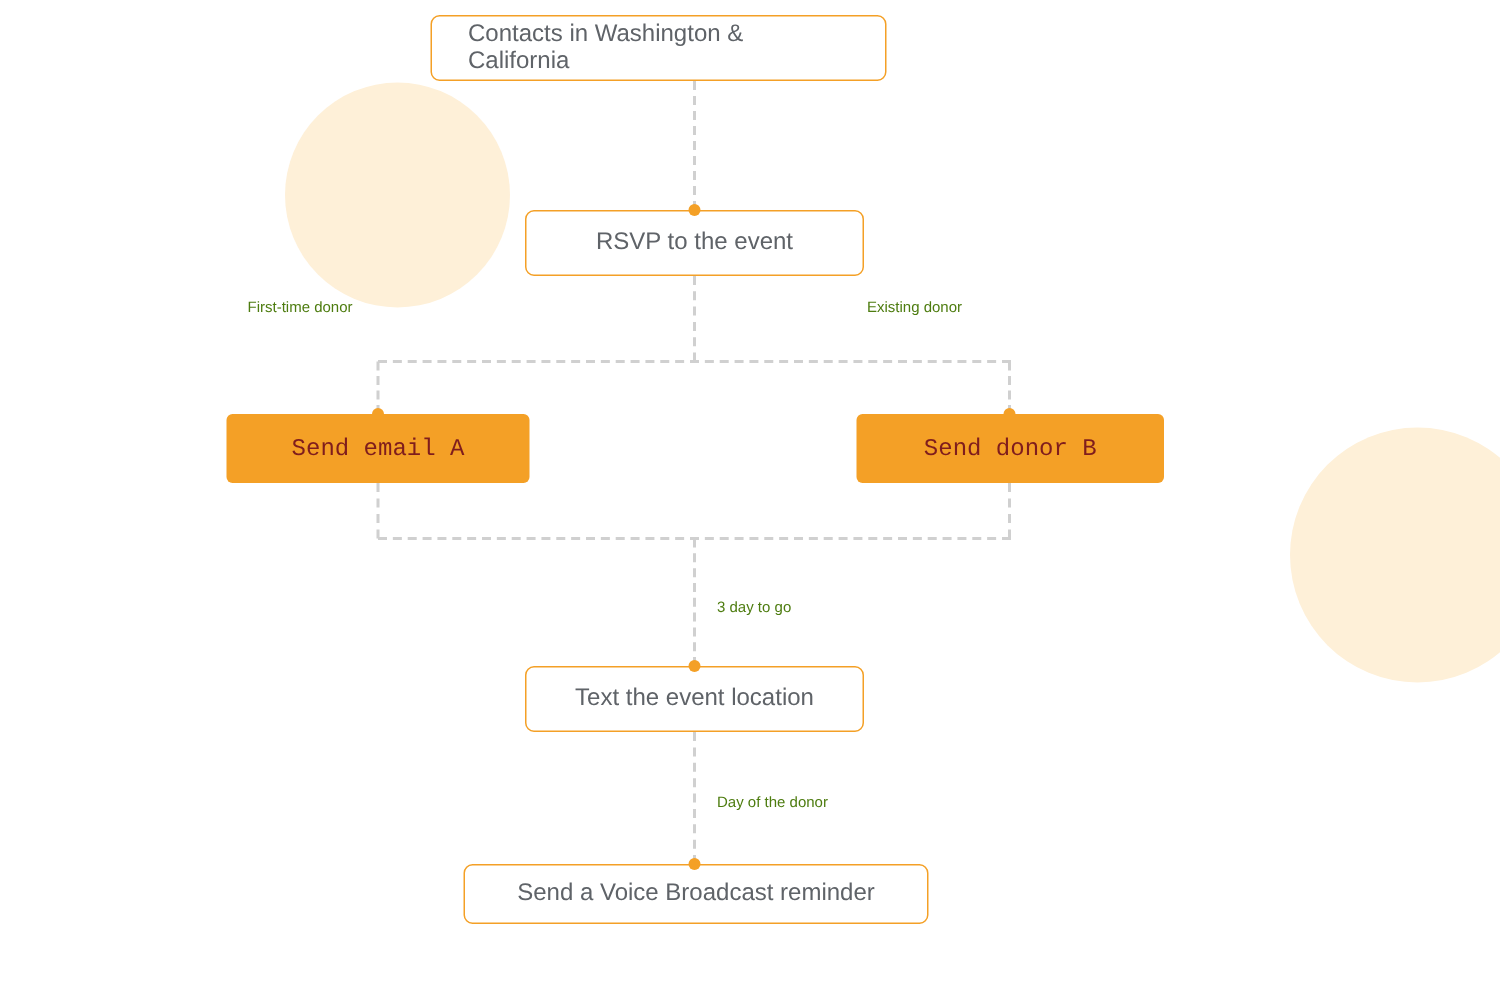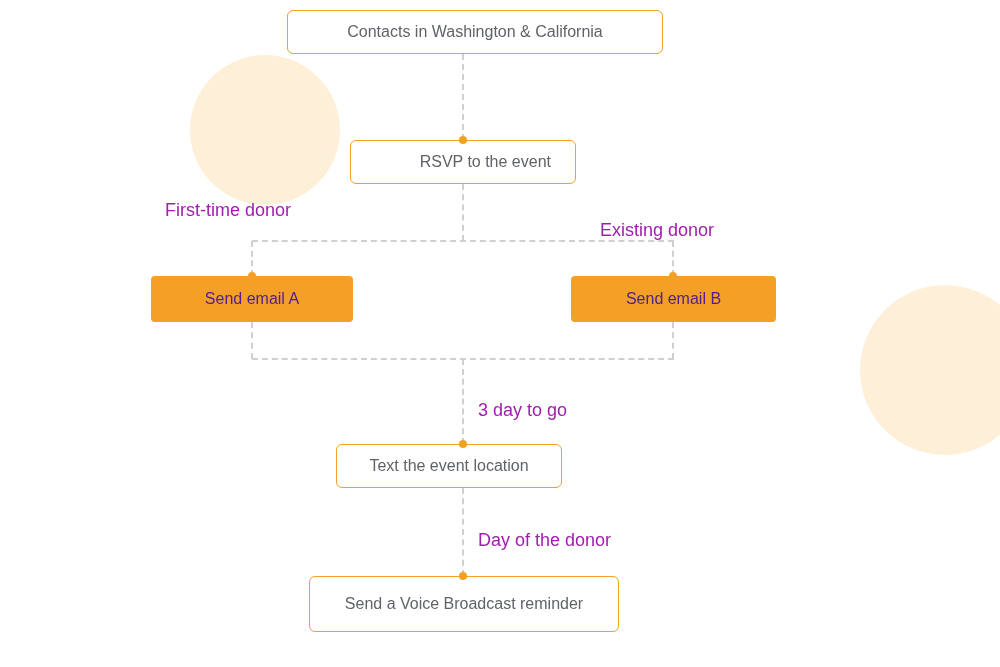--- a/index.html
+++ b/index.html
@@ -40,22 +40,23 @@
       font-size: 16px;
       display: flex;
       align-items: center;
       justify-content: center;
       padding: 12px 24px;
       z-index: 2;
     }
     .node.solid {
       background: #f4a026;
       border: none;
-      color: #4c1d95;
+      color: #7f1d1d;
       border-radius: 4px;
+      font-family: Liberation Mono, monospace;
     }
     .connector {
       position: absolute;
       border-left: 2px dashed #d0d0d0;
       z-index: 1;
     }
     .connector-h {
       position: absolute;
       border-top: 2px dashed #d0d0d0;
       z-index: 1;
@@ -64,79 +65,79 @@
       position: absolute;
       width: 8px;
       height: 8px;
       border-radius: 50%;
       background: #f4a026;
       z-index: 3;
       transform: translate(-50%, -50%);
     }
     .edge-label {
       position: absolute;
-      color: #a21caf;
-      font-size: 18px;
+      color: #4d7c0f;
+      font-size: 10px;
       z-index: 2;
       white-space: nowrap;
     }
   </style>
 </head>
 <body>
 
 <div class="bg-circle-1"></div>
 <div class="bg-circle-2"></div>
 
-<div class="node" style="left: 287px; top: 10px; width: 376px; height: 44px;">
+<div class="node" style="left: 287px; top: 10px; width: 304px; height: 44px;">
   <span>Contacts in Washington &amp; California</span>
 </div>
 
 <div class="connector" style="left: 462px; top: 54px; height: 86px;"></div>
 <div class="dot" style="left: 463px; top: 140px;"></div>
 
-<div class="node" style="left: 350px; top: 140px; width: 226px; height: 44px; justify-content: flex-end;">
+<div class="node" style="left: 350px; top: 140px; width: 226px; height: 44px;">
   <span>RSVP to the event</span>
 </div>
 
 <div class="connector" style="left: 462px; top: 184px; height: 57px;"></div>
 
 <div class="connector-h" style="left: 252px; top: 240px; width: 422px;"></div>
 
 <div class="connector" style="left: 251px; top: 241px; height: 35px;"></div>
 <div class="dot" style="left: 252px; top: 276px;"></div>
 
 <div class="connector" style="left: 672px; top: 241px; height: 35px;"></div>
 <div class="dot" style="left: 673px; top: 276px;"></div>
 
 <div class="edge-label" style="left: 165px; top: 200px;">First-time donor</div>
-<div class="edge-label" style="left: 600px; top: 200px; margin-top: 20px;">Existing donor</div>
+<div class="edge-label" style="left: 578px; top: 200px;">Existing donor</div>
 
 <div class="node solid" style="left: 151px; top: 276px; width: 202px; height: 46px;">
   <span>Send email A</span>
 </div>
 
 <div class="node solid" style="left: 571px; top: 276px; width: 205px; height: 46px;">
-  <span>Send email B</span>
+  <span>Send donor B</span>
 </div>
 
 <div class="connector" style="left: 251px; top: 322px; height: 37px;"></div>
 
 <div class="connector" style="left: 672px; top: 322px; height: 37px;"></div>
 
 <div class="connector-h" style="left: 252px; top: 358px; width: 422px;"></div>
 
 <div class="connector" style="left: 462px; top: 359px; height: 85px;"></div>
 <div class="dot" style="left: 463px; top: 444px;"></div>
 
 <div class="edge-label" style="left: 478px; top: 400px;">3 day to go</div>
 
-<div class="node" style="left: 336px; top: 444px; width: 226px; height: 44px; align-items: center;">
+<div class="node" style="left: 350px; top: 444px; width: 226px; height: 44px; align-items: center;">
   <span>Text the event location</span>
 </div>
 
 <div class="connector" style="left: 462px; top: 488px; height: 88px;"></div>
 <div class="dot" style="left: 463px; top: 576px;"></div>
 
 <div class="edge-label" style="left: 478px; top: 530px;">Day of the donor</div>
 
-<div class="node" style="left: 309px; top: 576px; width: 310px; height: 56px; justify-content: center;">
+<div class="node" style="left: 309px; top: 576px; width: 310px; height: 40px; justify-content: center;">
   <span>Send a Voice Broadcast reminder</span>
 </div>
 
 </body></html>

